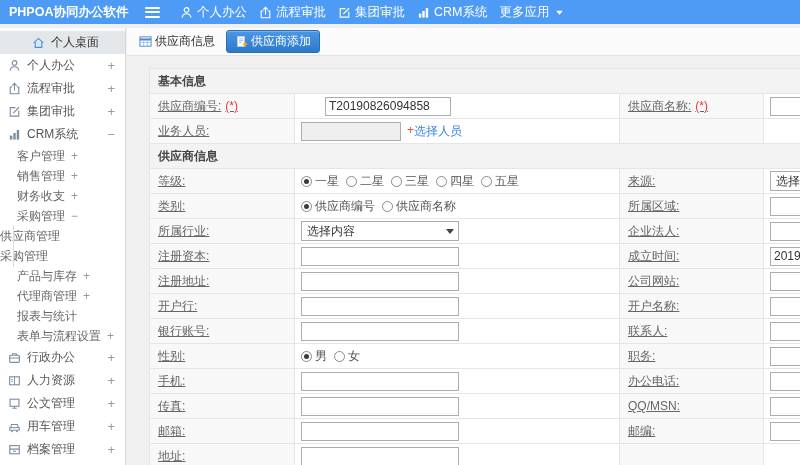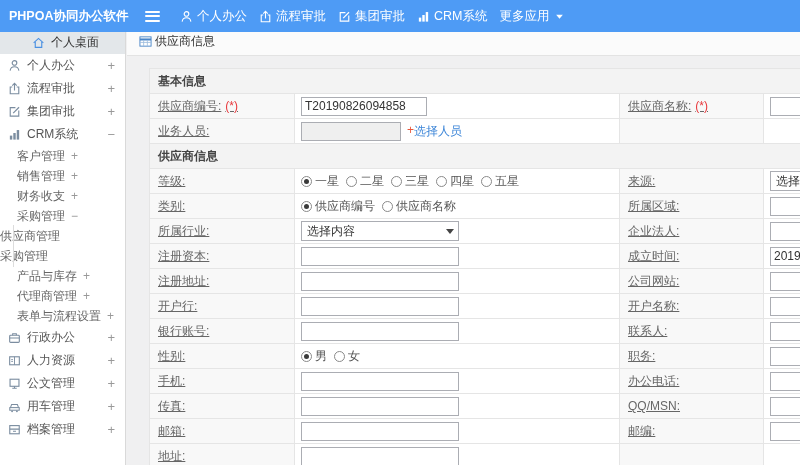--- a/index.html
+++ b/index.html
@@ -3,21 +3,21 @@
 <meta charset="utf-8">
 <style>
   * { box-sizing: border-box; }
   html,body { margin:0; padding:0; }
   body {
     width:800px; height:465px; overflow:hidden; position:relative;
     font-family:"Liberation Sans","DejaVu Sans",sans-serif; font-size:12px;
     background:#f0f0f1; color:#333;
   }
   
-  .topbar { position:absolute; top:0; left:0; width:800px; height:32px;
+  .topbar { position:absolute; top:0; left:0; width:800px; height:24px;
     background:var(--topbar-blue,#4e9bf5); display:flex; align-items:center; color:#fff; z-index:5; }
   .logo { width:130px; padding-left:9px; font-size:12.5px; font-weight:bold; white-space:nowrap; }
   .burger { width:15px; margin-left:15px; display:flex; flex-direction:column; gap:2.5px; cursor:pointer; }
   .burger i { display:block; height:2px; background:#fff; border-radius:1px; }
   .topnav { display:flex; align-items:center; margin-left:14px; font-size:12.5px; }
   .nav-item { display:flex; align-items:center; gap:4px; padding:0 6px; height:28px; cursor:pointer; white-space:nowrap; }
   .ic { display:inline-flex; line-height:0; }
   
   .sidebar { position:absolute; top:28px; left:0; width:126px; height:437px;
     background:#fff; border-right:1px solid #d9d9d9; padding-top:3px; overflow:hidden; }
@@ -199,20 +199,23 @@
       </div>
       <div class="side-item lvl1">
         <span>产品与库存</span>
         <span class="expand">+</span>
       </div>
       <div class="side-item lvl1">
         <span>代理商管理</span>
         <span class="expand">+</span>
       </div>
       <div class="side-item lvl1">
+        <span>报表与统计</span>
+      </div>
+      <div class="side-item lvl1">
         <span>表单与流程设置</span>
         <span class="expand">+</span>
       </div>
       <div class="side-item lvl0">
         <span class="ic">
           <svg width="13" height="13" viewBox="0 0 14 14">
             <rect x="1.8" y="4.6" width="10.4" height="7.6" rx="1" fill="none" stroke="currentColor" stroke-width="1.2"></rect>
             <path d="M5 4.6V2.9h4v1.7M1.8 7.6h10.4" fill="none" stroke="currentColor" stroke-width="1.1"></path>
           </svg>
         </span>
@@ -269,37 +272,47 @@
   <div class="tabbar">
       <div class="tab">
         <span class="ic">
           <svg width="13" height="13" viewBox="0 0 14 14">
             <rect x="1" y="2" width="12" height="10" fill="#fff" stroke="#4a86c8" stroke-width="1"></rect>
             <path d="M1 4.8h12" stroke="#4a86c8" stroke-width="2.2"></path>
             <path d="M1 8h12M5 5.8v6M9 5.8v6" stroke="#9cbcdd" stroke-width="0.9"></path>
           </svg>
         </span>
         <span>供应商信息</span>
+      </div>
+      <div class="tab active">
+        <span class="ic">
+          <svg width="13" height="13" viewBox="0 0 14 14">
+            <rect x="2.8" y="1.6" width="7.4" height="10.8" fill="#fff" stroke="#b8cde2" stroke-width="0.9"></rect>
+            <path d="M4.3 4.2h4.4M4.3 6.2h4.4M4.3 8.2h2.6" stroke="#8fb0cf" stroke-width="0.9"></path>
+            <path d="M8.4 9.9h4.8M10.8 7.5v4.8" stroke="#f6a91f" stroke-width="1.7"></path>
+          </svg>
+        </span>
+        <span>供应商添加</span>
       </div>
     </div>
   <div class="form-area">
     <table class="form">
       <colgroup>
         <col style="width:145px">
           <col style="width:325px">
           <col style="width:144px">
           <col style="width:222px">
       </colgroup>
       <tbody>
           <tr class="sec">
             <td colspan="4">基本信息</td>
           </tr>
           <tr>
             <td class="lbl"><span>供应商编号:</span><span class="req">(*)</span></td>
-            <td class="fld"><input class="txt" type="text" value="T20190826094858" style="width: 126px;"></td>
+            <td class="fld"><input class="txt" type="text" value="T20190826094858" style="width: 126px; margin-left: 24px;"></td>
             <td class="lbl"><span>供应商名称:</span><span class="req">(*)</span></td>
             <td class="fld"><input class="txt" type="text" value="" style=""></td>
           </tr>
           <tr>
             <td class="lbl"><span>业务人员:</span></td>
             <td class="fld"><input class="txt picker" type="text" value="" style=""><span class="plus">+</span><a class="link">选择人员</a></td>
             <td class="lbl"></td>
             <td class="fld"></td>
           </tr>
           <tr class="sec">

